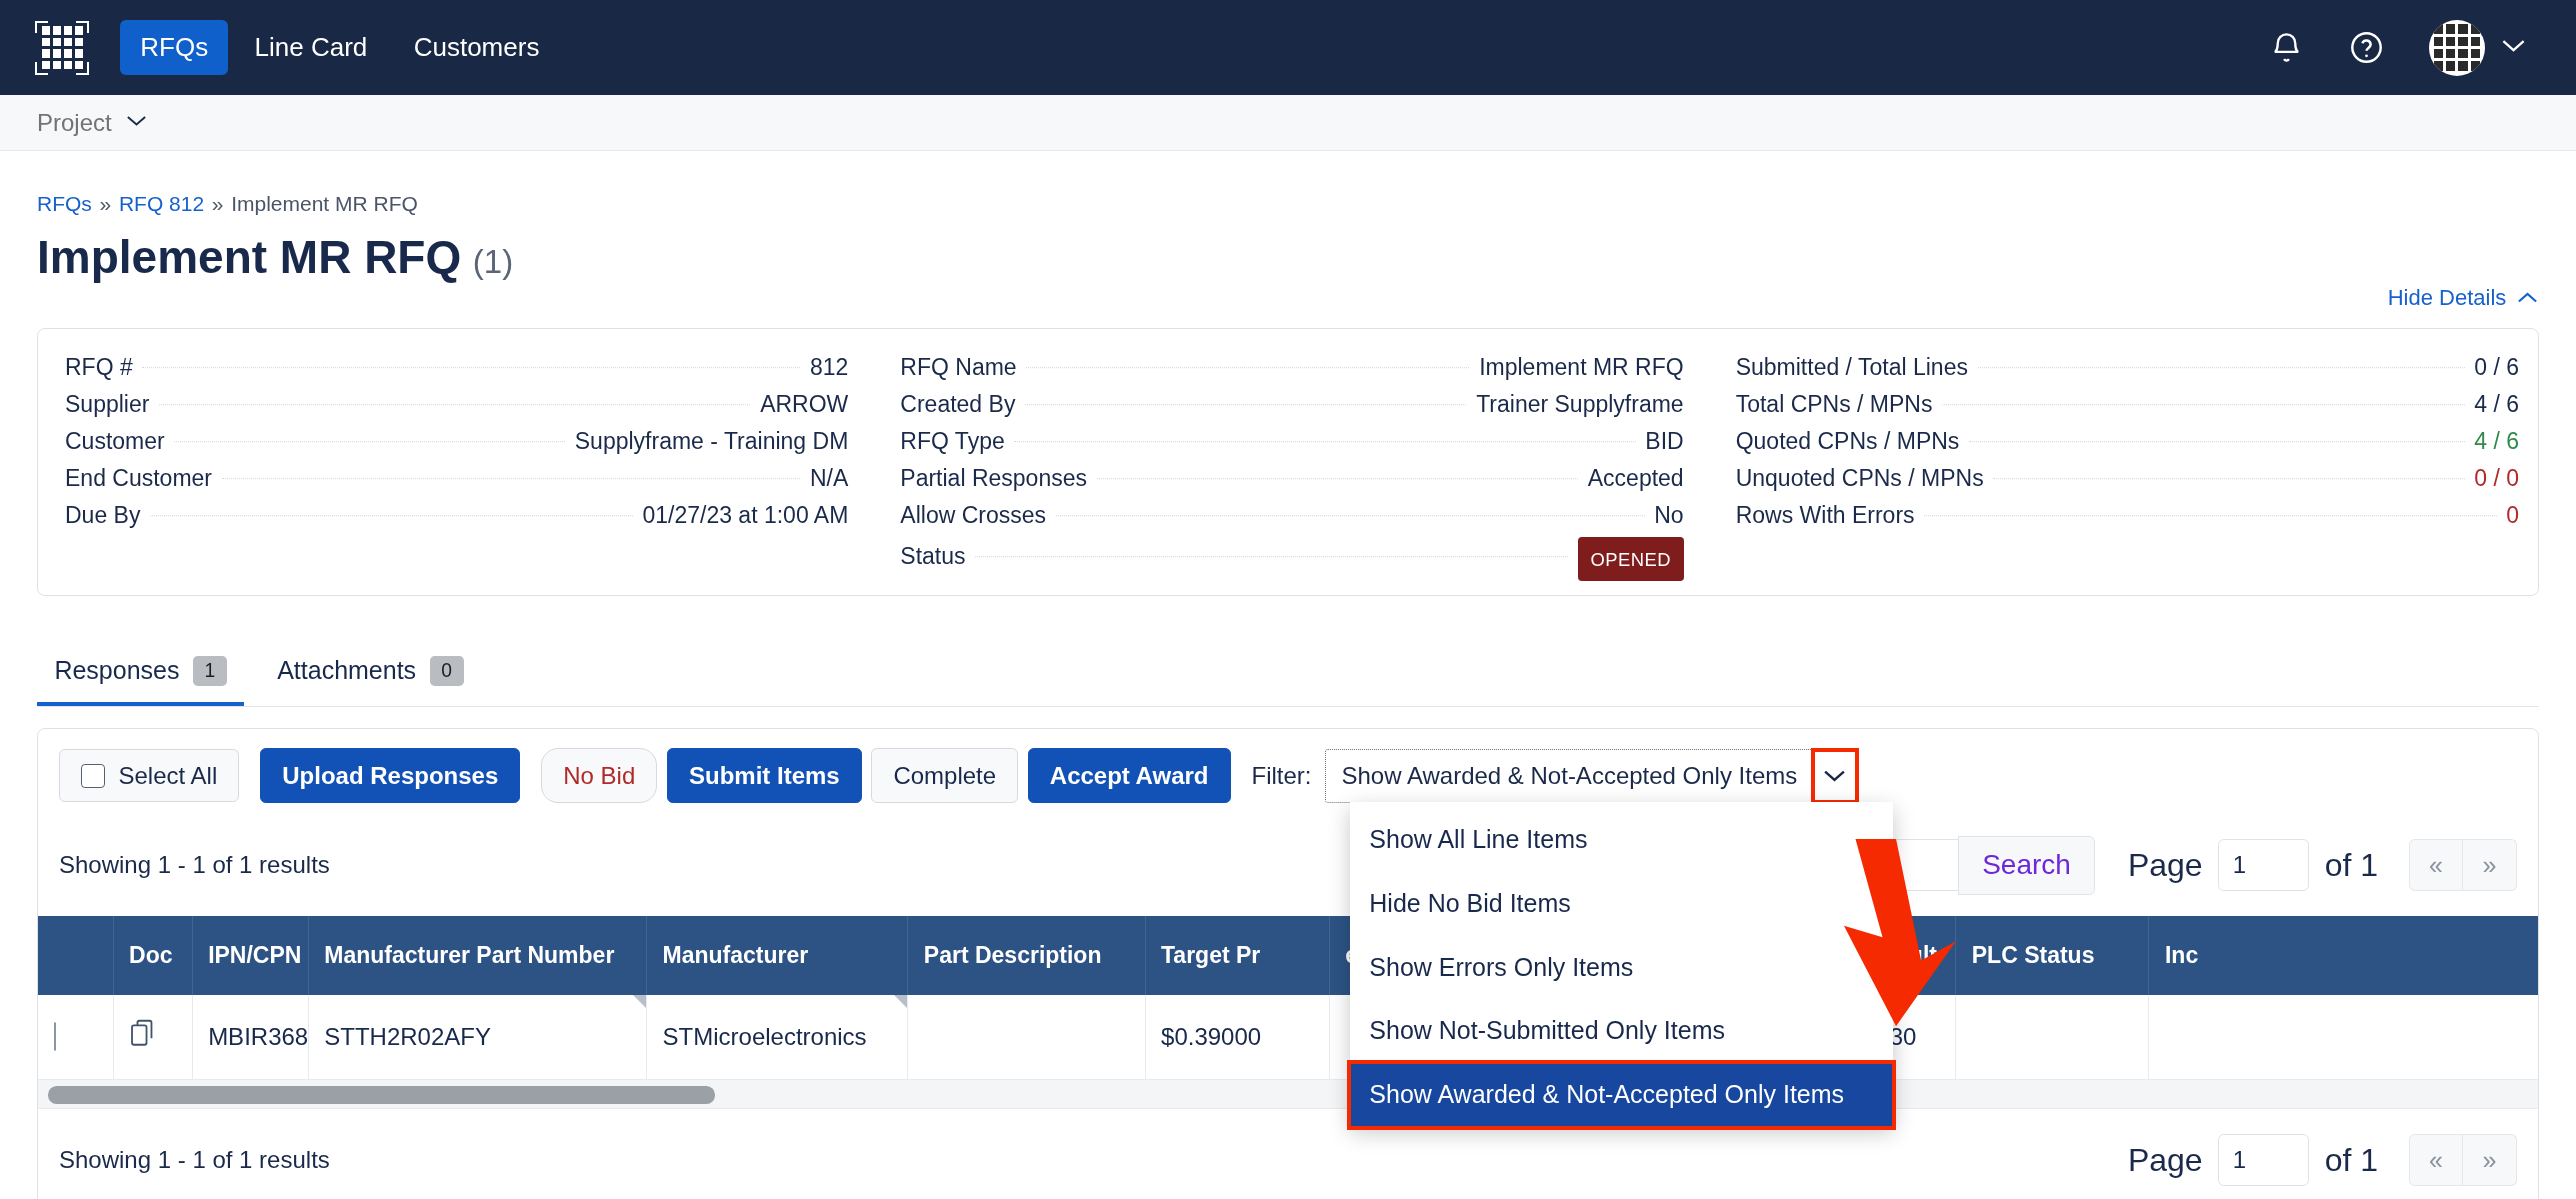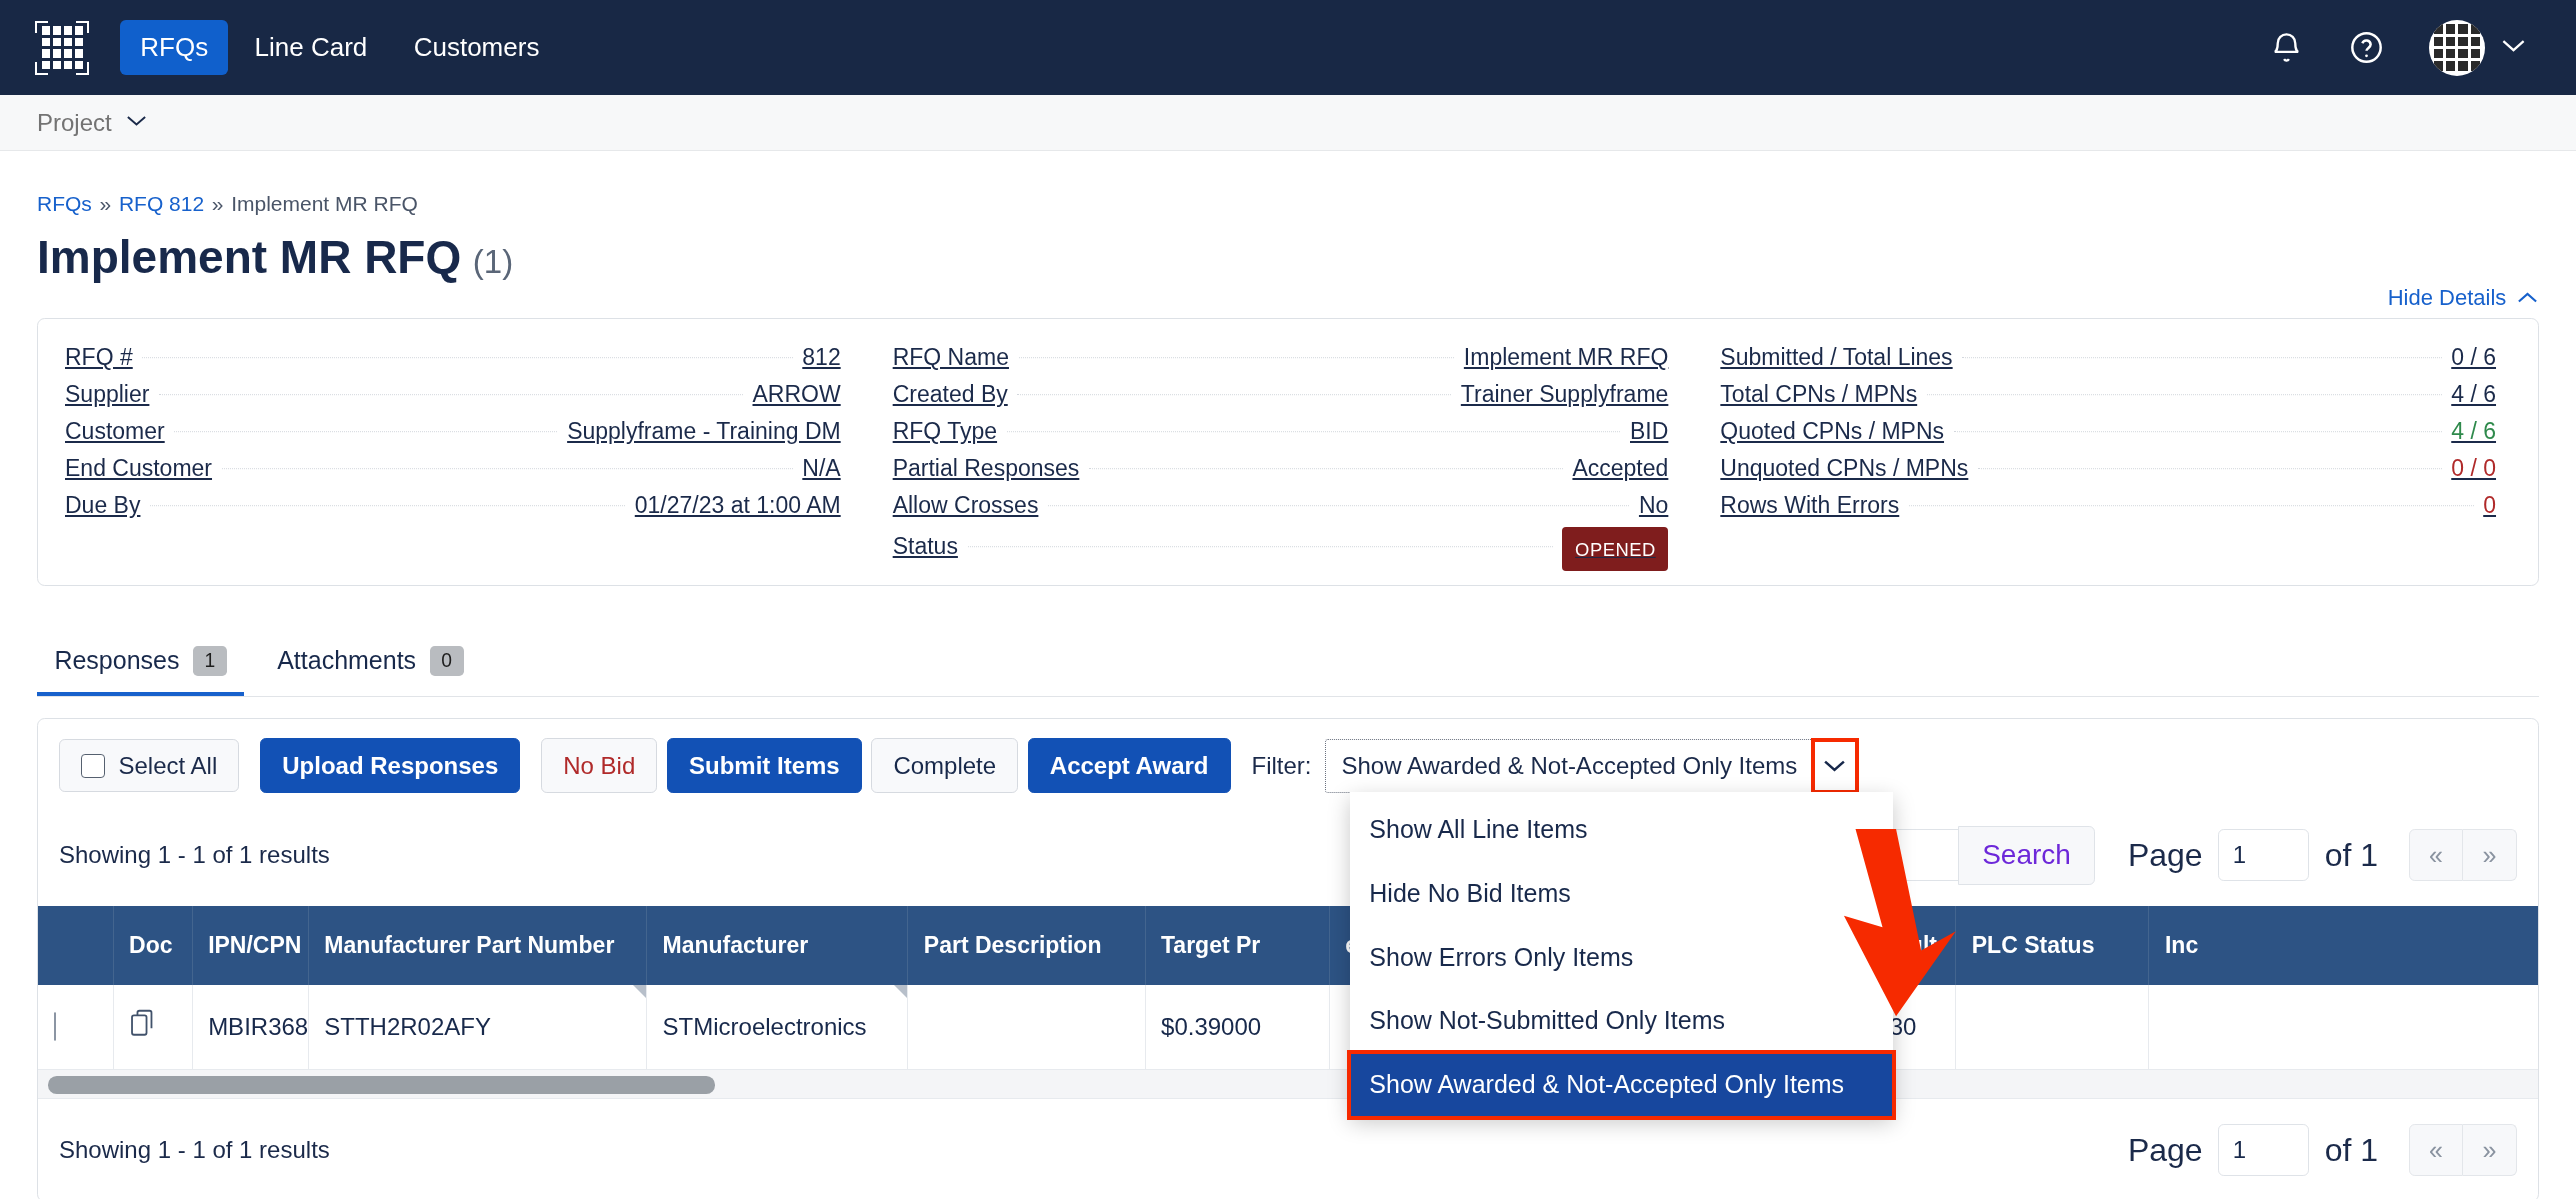--- a/index.html
+++ b/index.html
@@ -109,28 +109,27 @@
     display: flex; justify-content: flex-end;
     margin-top: 1.9px;
   }
   .hide-details {
     font-size: 22px; color: #1761cc;
     display: flex; align-items: center; gap: 9.7px;
   }
 
   
   .details-card {
-    margin-top: 7px;
+    margin-top: 17px;
     border: 1px solid #dde1e6;
     border-radius: 7.7px;
     background: #fff;
-    padding: 21px 42px 25px 27px;
+    padding: 21px 19px 25px 27px;
     display: flex;
     gap: 52px;
-    text-decoration: underline;
   }
   .detail-col { flex: 1 1 0; display: flex; flex-direction: column; gap: 1.9px; }
   .detail-row {
     display: flex; align-items: baseline;
     font-size: 23px;
     line-height: 35px;
     height: 35px;
   }
   .detail-row .k { white-space: nowrap; color: #1b2a4a; }
   .detail-row .dots {
@@ -193,21 +192,21 @@
     font-size: 24px;
     border: 1px solid #d6dae0;
     background: #f8f9fb;
     color: #18294b;
     border-radius: 5.8px;
     padding: 12.6px 21px;
     white-space: nowrap;
     line-height: 1.15;
   }
   .btn.primary { background: #1251b5; border-color: #1251b5; color: #fff; font-weight: bold; }
-  .btn.danger-text { color: #b02a2a; }
+  .btn.danger-text { color: #b02a2a; border-radius: 17px; }
   .btn-sep { width: 21px; }
   .select-all {
     display: flex; align-items: center; gap: 13.5px;
     font-size: 24px;
     border: 1px solid #d6dae0;
     background: #f8f9fb;
     border-radius: 5.8px;
     padding: 11.6px 21px;
     text-align: right;
   }

